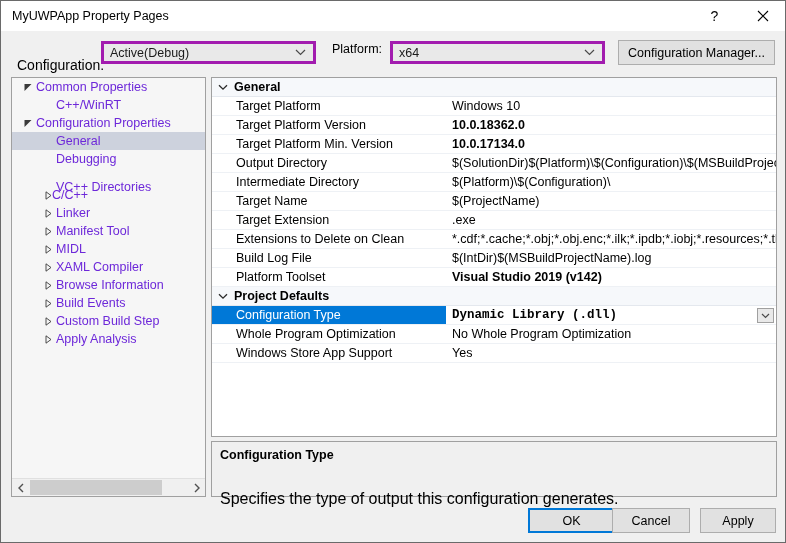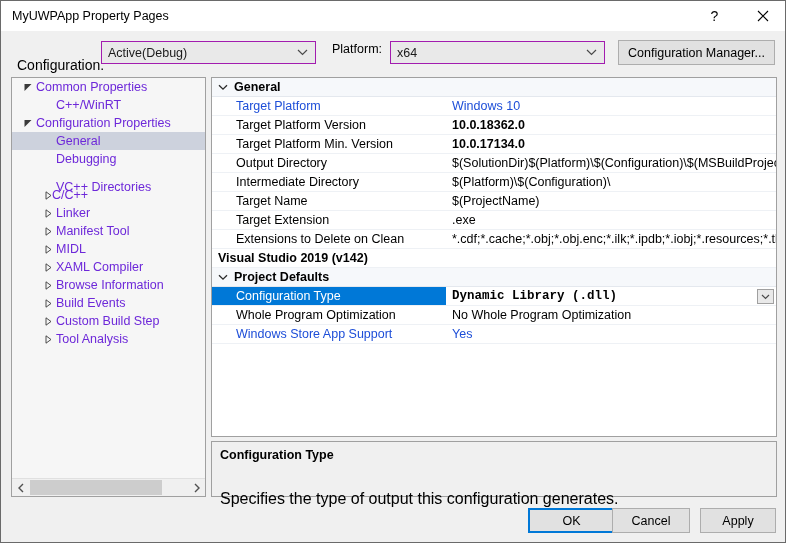--- a/index.html
+++ b/index.html
@@ -61,21 +61,21 @@
   #config-label {
     position: absolute;
     left: 16px; top: 26px;
     font-size: 14px;
   }
   .combo {
     position: absolute;
     box-sizing: border-box;
     height: 23px;
     background: #e9e9e9;
-    border: 1px solid #a21caf;
+    border: 3px solid #a21caf;
     display: flex;
     align-items: center;
   }
   .combo .combo-value {
     padding-left: 6px;
     font-size: 12.5px;
     color: #1a1a1a;
     white-space: nowrap;
     overflow: hidden;
   }
@@ -215,21 +215,21 @@
     white-space: nowrap;
   }
   .prop-value {
     box-sizing: border-box;
     padding-left: 6px;
     font-size: 12.5px;
     overflow: hidden;
     white-space: nowrap;
     flex: 1;
   }
-  .prop-name.dim, .prop-value.dim { color: #1d4ed8; }
+  .prop-name.dim, .prop-value.dim { color: #000000; }
   .prop-value.bold { font-weight: bold; }
   .grid-row.selected .prop-name {
     background: #0078d7;
     color: #ffffff;
     height: 19px;
     display: flex;
     align-items: center;
   }
   .grid-row.selected .prop-value { font-weight: bold; font-family: Liberation Mono, monospace; }
   .value-dropdown {
@@ -417,21 +417,21 @@
             </svg>
           </span>
           <span class="tree-label" style="margin-left: 44px;">Custom Build Step</span>
         </div>
         <div class="tree-item">
           <span class="tree-glyph" style="left: 28px;">
             <svg width="9" height="9" viewBox="0 0 9 9">
               <path d="M2 0.8 L7 4.5 L2 8.2 Z" fill="none" stroke="#3a3a3a" stroke-width="0.9"></path>
             </svg>
           </span>
-          <span class="tree-label" style="margin-left: 44px;">Tool Analysis</span>
+          <span class="tree-label" style="margin-left: 44px;">Apply Analysis</span>
         </div>
       </div>
     <div id="tree-hscroll">
       <div class="sb-arrow sb-left">
         <svg width="8" height="10" viewBox="0 0 8 10">
             <path d="M6 1 L2 5 L6 9" stroke="#505050" stroke-width="1.4" fill="none"></path>
           </svg>
       </div>
       <div class="sb-thumb"></div>
       <div class="sb-arrow sb-right">
@@ -477,20 +477,25 @@
       </div>
       <div class="grid-row">
         <span class="prop-name">Target Extension</span>
         <span class="prop-value">.exe</span>
       </div>
       <div class="grid-row">
         <span class="prop-name">Extensions to Delete on Clean</span>
         <span class="prop-value">*.cdf;*.cache;*.obj;*.obj.enc;*.ilk;*.ipdb;*.iobj;*.resources;*.tlb;*.tli;*.tlh;*.tmp</span>
       </div>
       <div class="grid-row">
+        <span class="prop-name">Build Log File</span>
+        <span class="prop-value">$(IntDir)$(MSBuildProjectName).log</span>
+      </div>
+      <div class="grid-row">
+        <span class="prop-name">Platform Toolset</span>
         <span class="prop-value bold">Visual Studio 2019 (v142)</span>
       </div>
       <div class="grid-row category">
         <span class="cat-glyph">
           <svg width="10" height="7" viewBox="0 0 10 7">
             <path d="M1 1.2 L5 5.2 L9 1.2" stroke="#2b2b2b" stroke-width="1.3" fill="none"></path>
           </svg>
         </span>
         <span class="cat-label">Project Defaults</span>
       </div>

